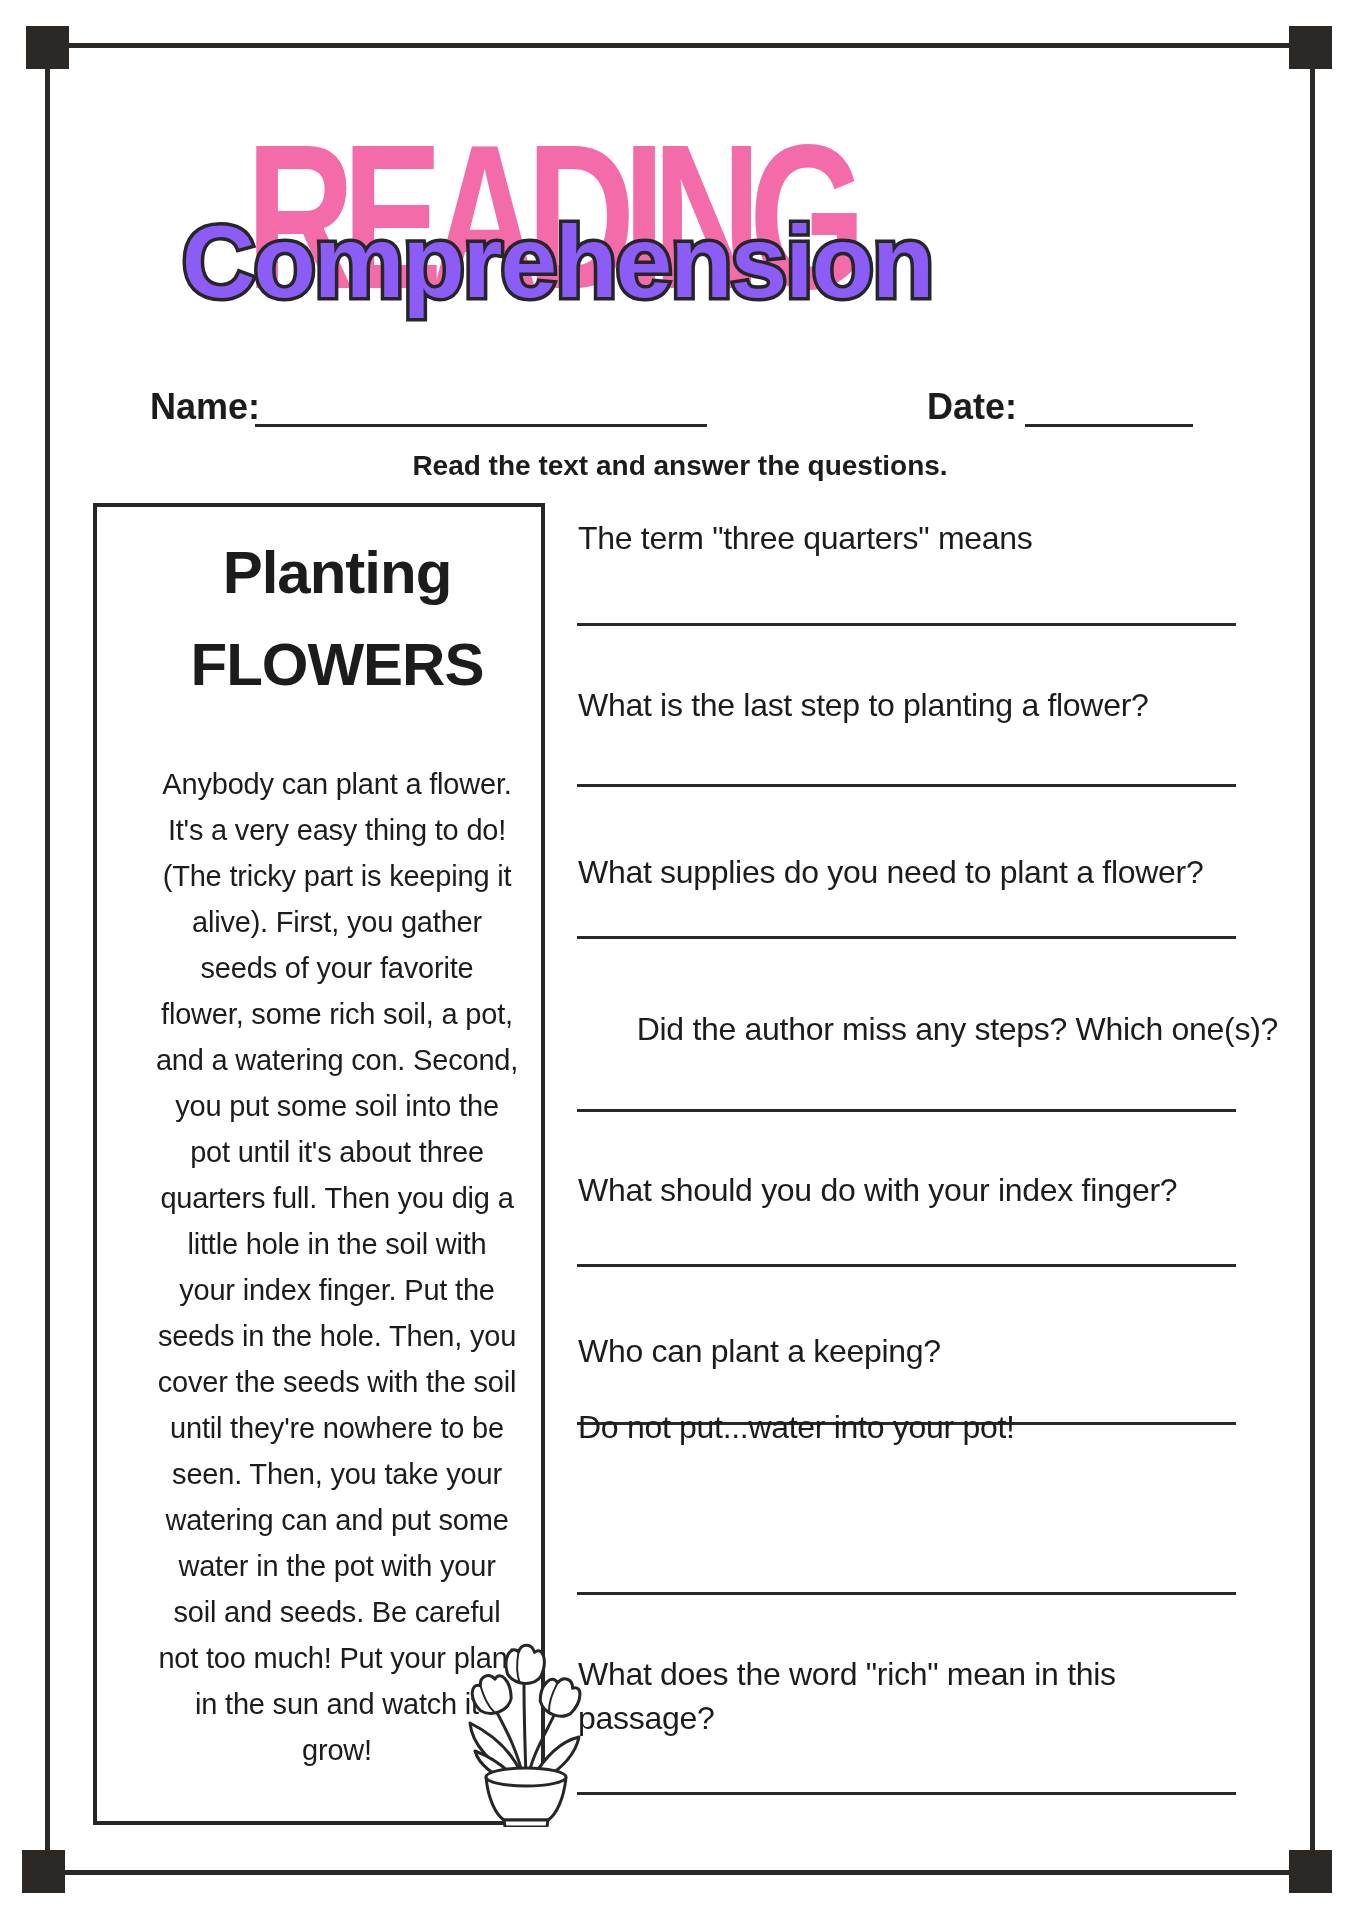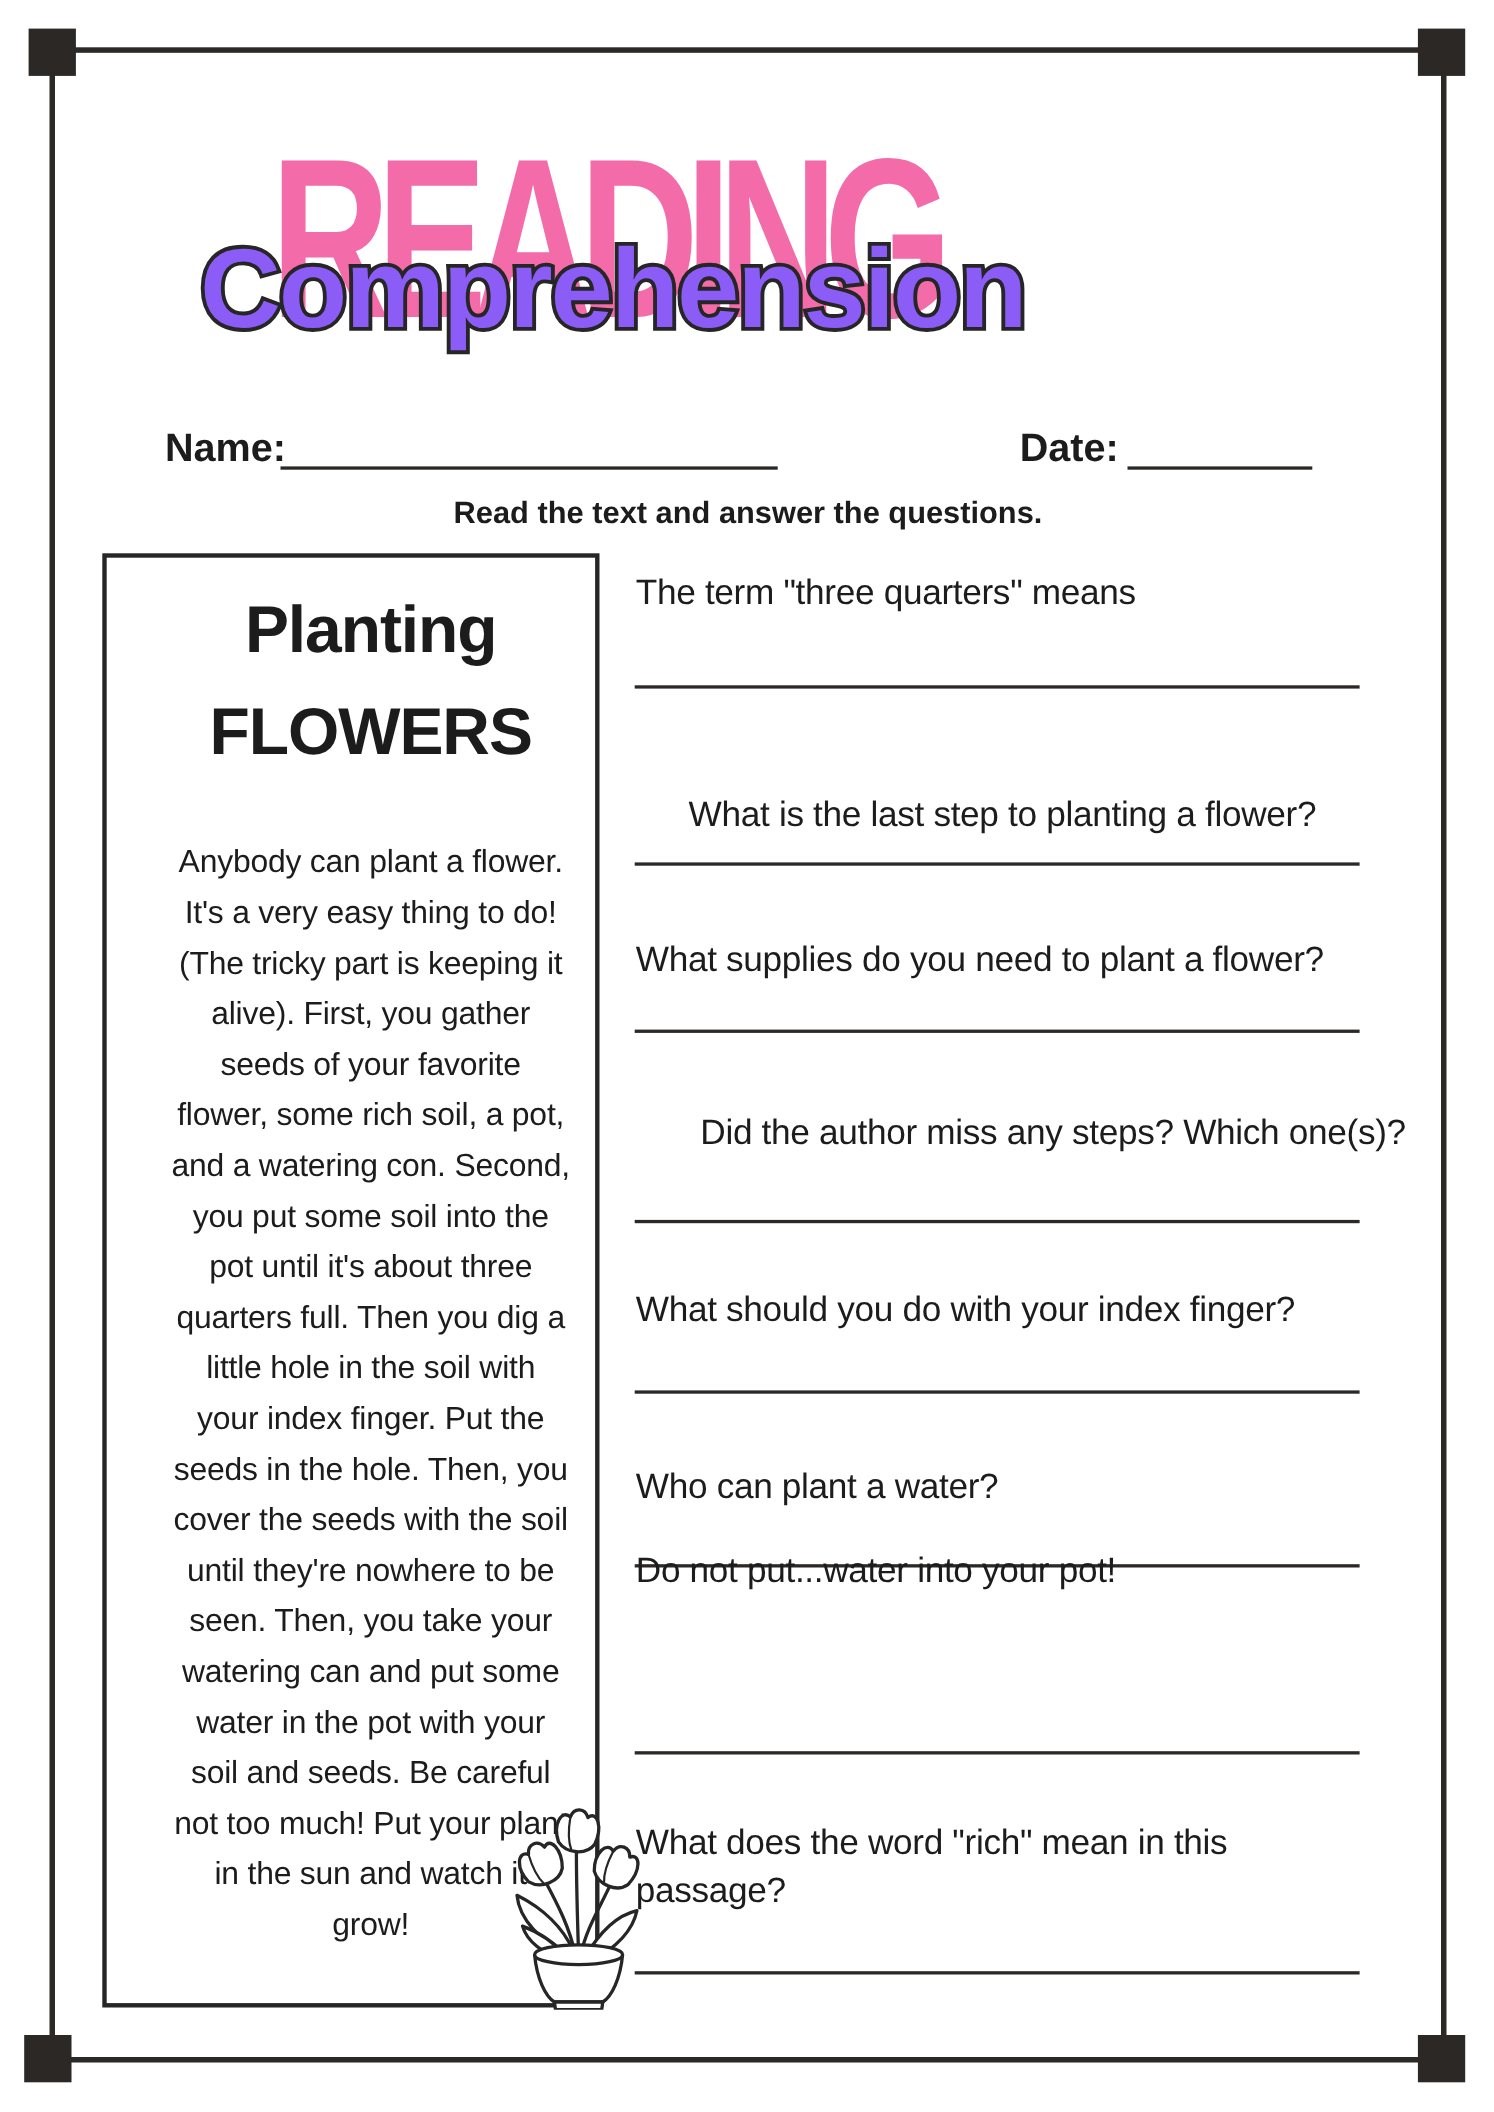--- a/index.html
+++ b/index.html
@@ -139,33 +139,33 @@
     <g fill="#ffffff" stroke="#262626" stroke-width="3" stroke-linejoin="round">
       <path d="M26,136 C28,158 36,174 44,179 L88,179 C96,174 104,158 106,136"></path>
       <path d="M26,136 C26,131 44,127 66,127 C88,127 106,131 106,136 C106,141 88,145 66,145 C44,145 26,141 26,136 Z"></path>
       <path d="M44,179 L88,179 L87,186 L45,186 Z"></path>
     </g>
   </svg>
 
   <div class="q" style="top:516px;">The term "three quarters" means</div>
   <div class="a-line" style="top:623px;"></div>
 
-  <div class="q" style="top:718px;margin-left:48px;">What is the last step to planting a flower?</div>
+  <div class="q" style="top:683px;">What is the last step to planting a flower?</div>
   <div class="a-line" style="top:784px;"></div>
 
   <div class="q" style="top:850px;">What supplies do you need to plant a flower?</div>
   <div class="a-line" style="top:936px;"></div>
 
   <div class="q" style="top:1007px;text-align:right;">Did the author miss any steps? Which one(s)?</div>
   <div class="a-line" style="top:1109px;"></div>
 
   <div class="q" style="top:1168px;">What should you do with your index finger?</div>
   <div class="a-line" style="top:1264px;"></div>
 
-  <div class="q" style="top:1329px;">Who can plant a water?</div>
+  <div class="q" style="top:1329px;">Who can plant a keeping?</div>
   <div class="a-line" style="top:1422px;"></div>
 
   <div class="q" style="top:1405px;">Do not put...water into your pot!</div>
   <div class="a-line" style="top:1592px;"></div>
 
   <div class="q" style="top:1652px;">What does the word "rich" mean in this
 passage?</div>
   <div class="a-line" style="top:1792px;"></div>
 
 </div>

